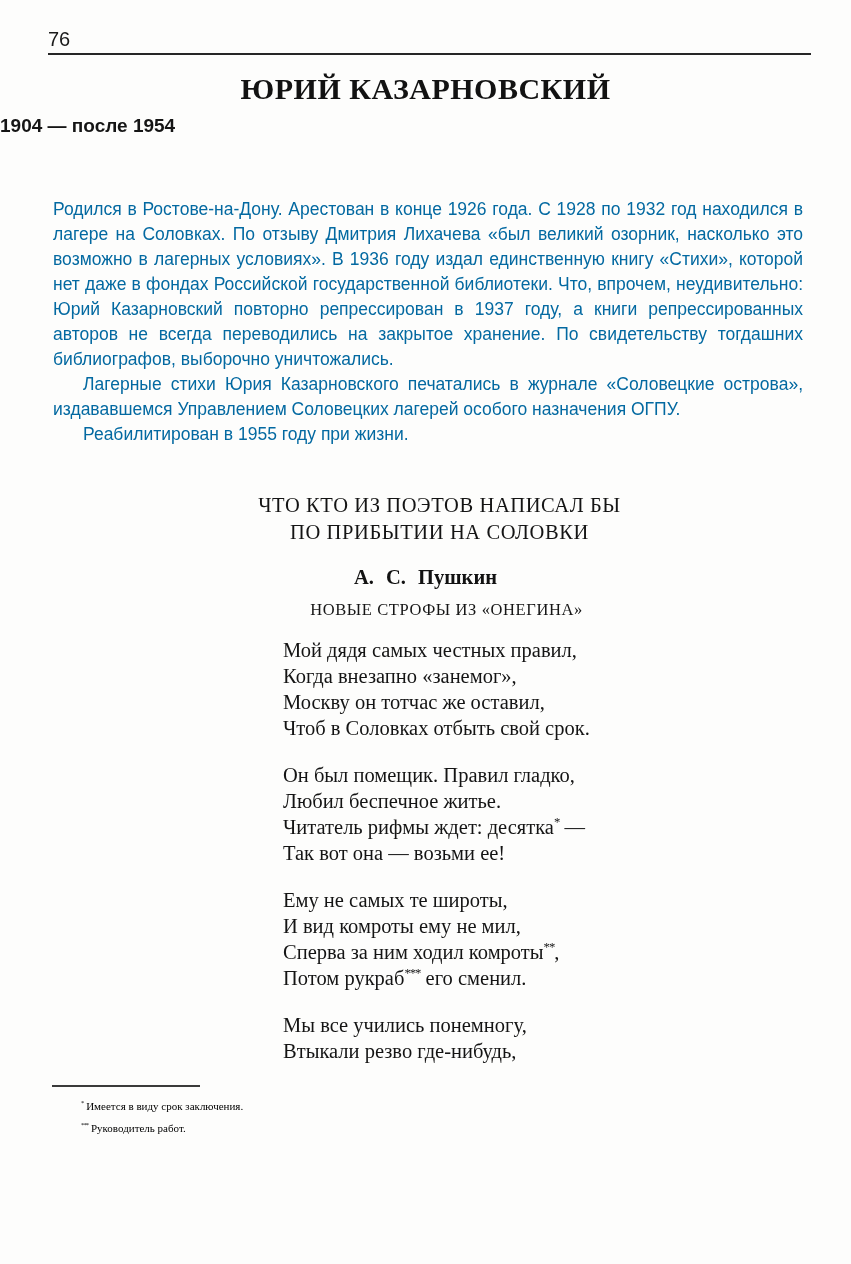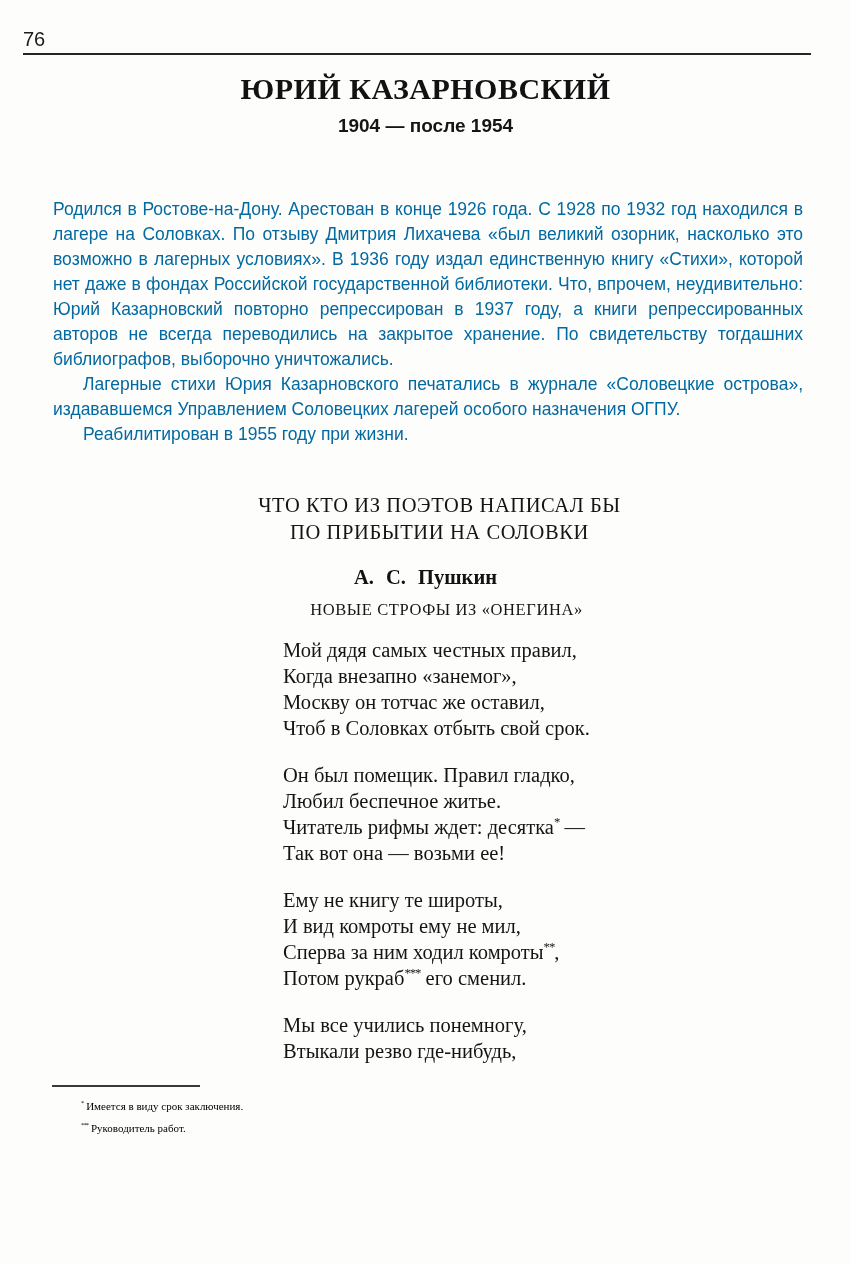--- a/index.html
+++ b/index.html
@@ -8,21 +8,21 @@
     position: relative;
     width: 851px;
     height: 1264px;
     margin: 0 auto;
     background: #fdfdfc;
     color: #161616;
     overflow: hidden;
     font-family: "Liberation Serif", serif;
   }
   
-  .header-block { padding: 28px 40px 0 23px; }
+  .header-block { padding: 28px 40px 0 48px; }
   .page-number {
     font-family: "Liberation Sans", sans-serif;
     font-size: 20px;
     line-height: 22px;
     font-weight: 500;
     color: #1b1b1b;
   }
   .header-rule {
     margin-top: 3px;
     height: 2px;
@@ -34,21 +34,21 @@
     text-align: center;
     font-family: Liberation Serif, serif;
     font-weight: 700;
     font-size: 30px;
     line-height: 34px;
     letter-spacing: 0.5px;
     color: #121212;
   }
   .poet-dates {
     margin-top: 9px;
-    text-align: center;
+    text-align: left;
     font-family: "Liberation Sans", sans-serif;
     font-weight: 700;
     font-size: 19px;
     line-height: 22px;
     color: #151515;
   }
   
   .bio {
     margin: 60px 48px 12px 53px;
     font-family: "Liberation Sans", sans-serif;
@@ -152,21 +152,21 @@
         <div class="poem-line">Москву он тотчас же оставил,</div>
         <div class="poem-line">Чтоб в Соловках отбыть свой срок.</div>
       </div>
       <div class="stanza">
         <div class="poem-line">Он был помещик. Правил гладко,</div>
         <div class="poem-line">Любил беспечное житье.</div>
         <div class="poem-line">Читатель рифмы ждет: десятка<sup>*</sup> —</div>
         <div class="poem-line">Так вот она — возьми ее!</div>
       </div>
       <div class="stanza">
-        <div class="poem-line">Ему не книгу те широты,</div>
+        <div class="poem-line">Ему не самых те широты,</div>
         <div class="poem-line">И вид комроты ему не мил,</div>
         <div class="poem-line">Сперва за ним ходил комроты<sup>**</sup>,</div>
         <div class="poem-line">Потом рукраб<sup>***</sup> его сменил.</div>
       </div>
       <div class="stanza">
         <div class="poem-line">Мы все учились понемногу,</div>
         <div class="poem-line">Втыкали резво где-нибудь,</div>
       </div>
     </div>
 

